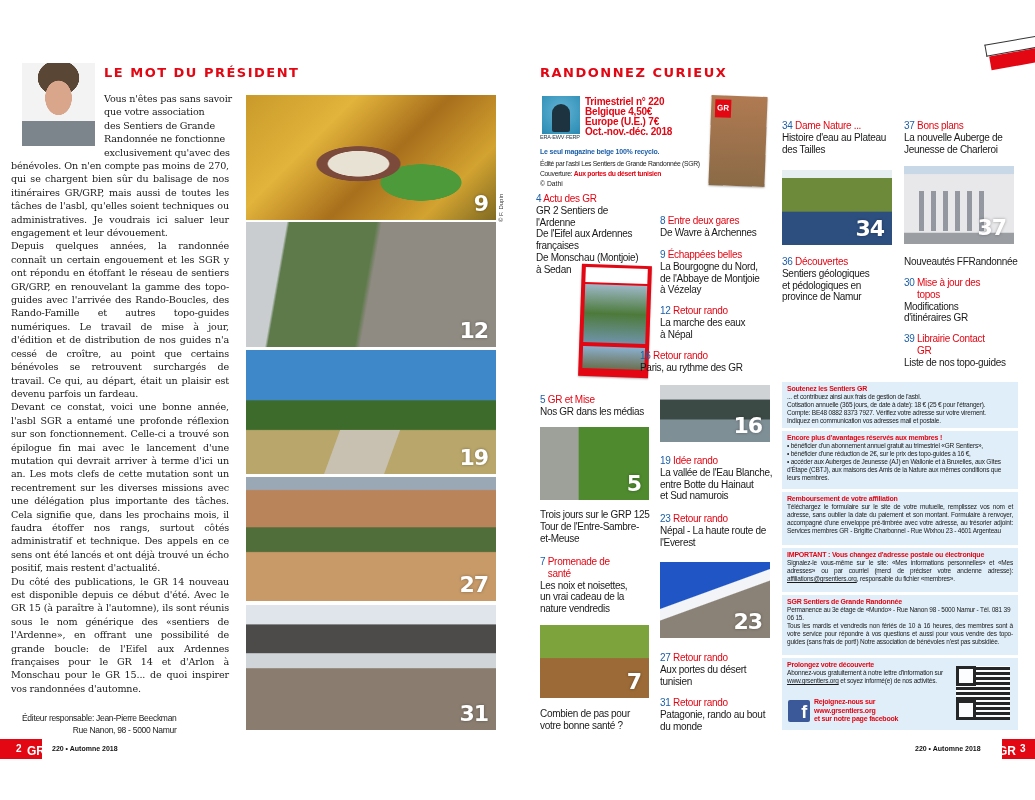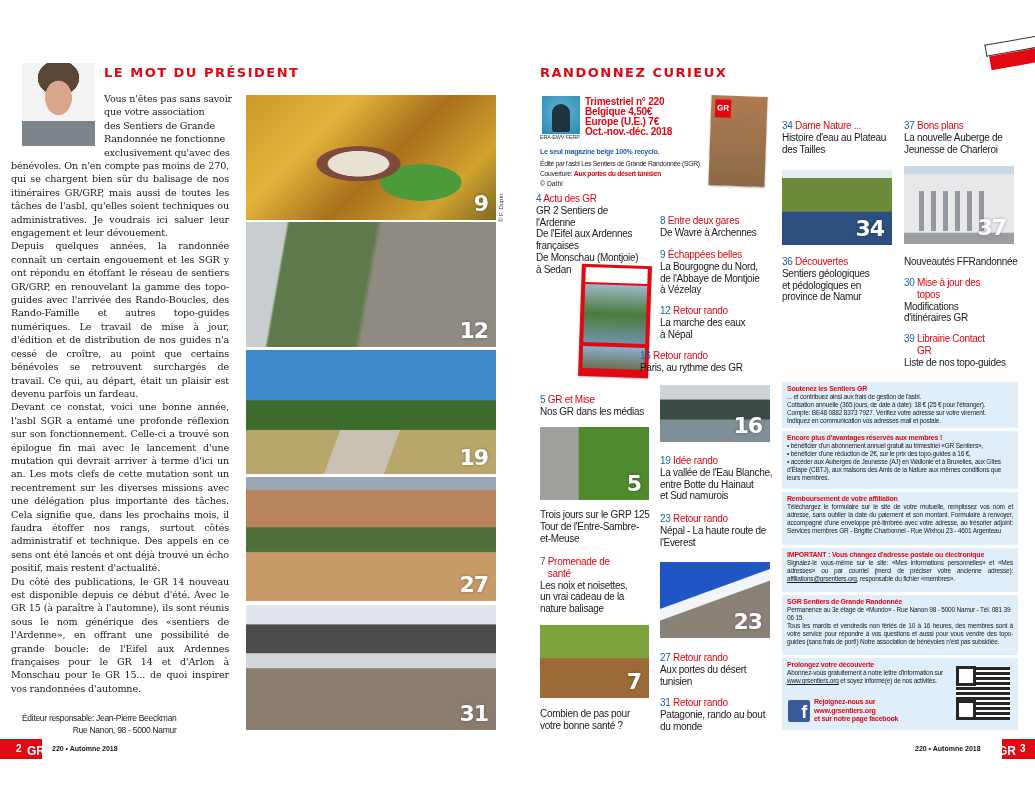--- a/index.html
+++ b/index.html
@@ -199,21 +199,21 @@
 <div class="toc" style="left:540px; top:509px; width:120px;">
   <div>Trois jours sur le GRP 125</div>
   <div>Tour de l'Entre-Sambre-</div>
   <div>et-Meuse</div>
 </div>
 
 <div class="toc" style="left:540px; top:556px; width:120px;">
   <div class="hd"><span class="n">7</span> <span class="t" style="display:inline-block; width:70px; vertical-align:top;">Promenade de santé</span></div>
   <div>Les noix et noisettes,</div>
   <div>un vrai cadeau de la</div>
-  <div>nature balisage</div>
+  <div>nature vendredis</div>
 </div>
 
 <div class="photo ph7">
   <span class="num">7</span>
 </div>
 
 <div class="toc" style="left:540px; top:708px; width:120px;">
   <div>Combien de pas pour</div>
   <div>votre bonne santé ?</div>
 </div>

